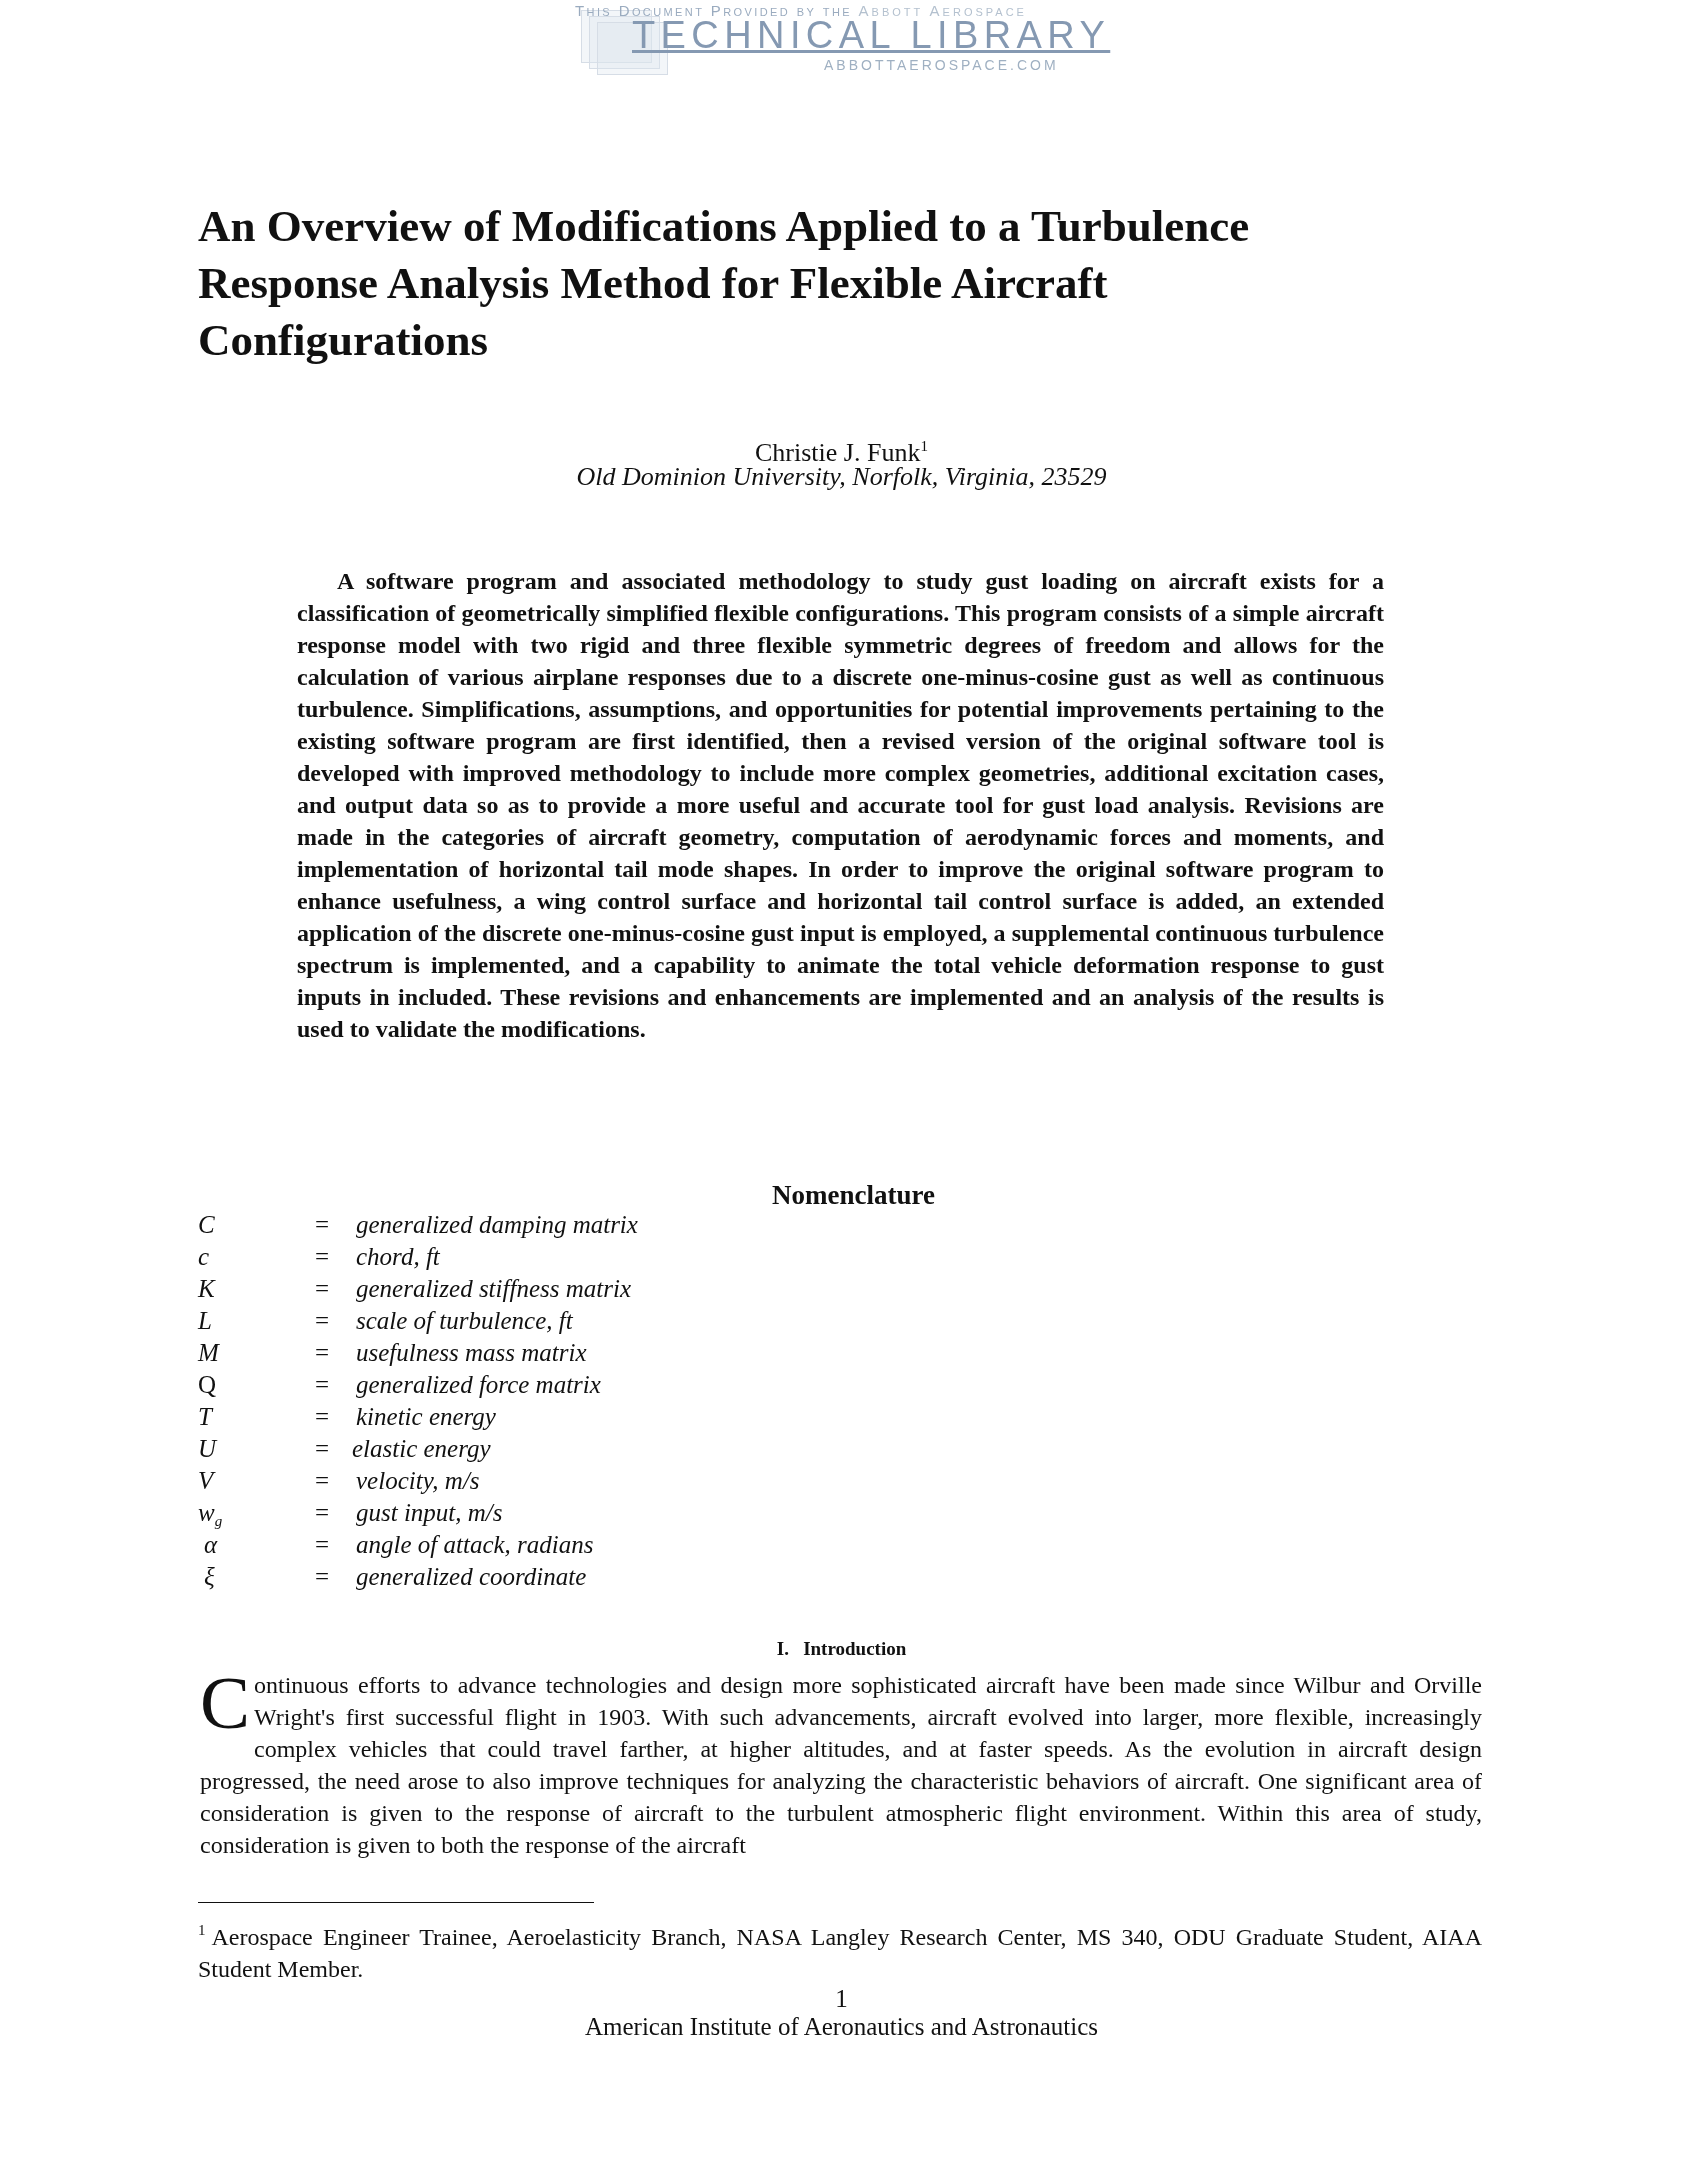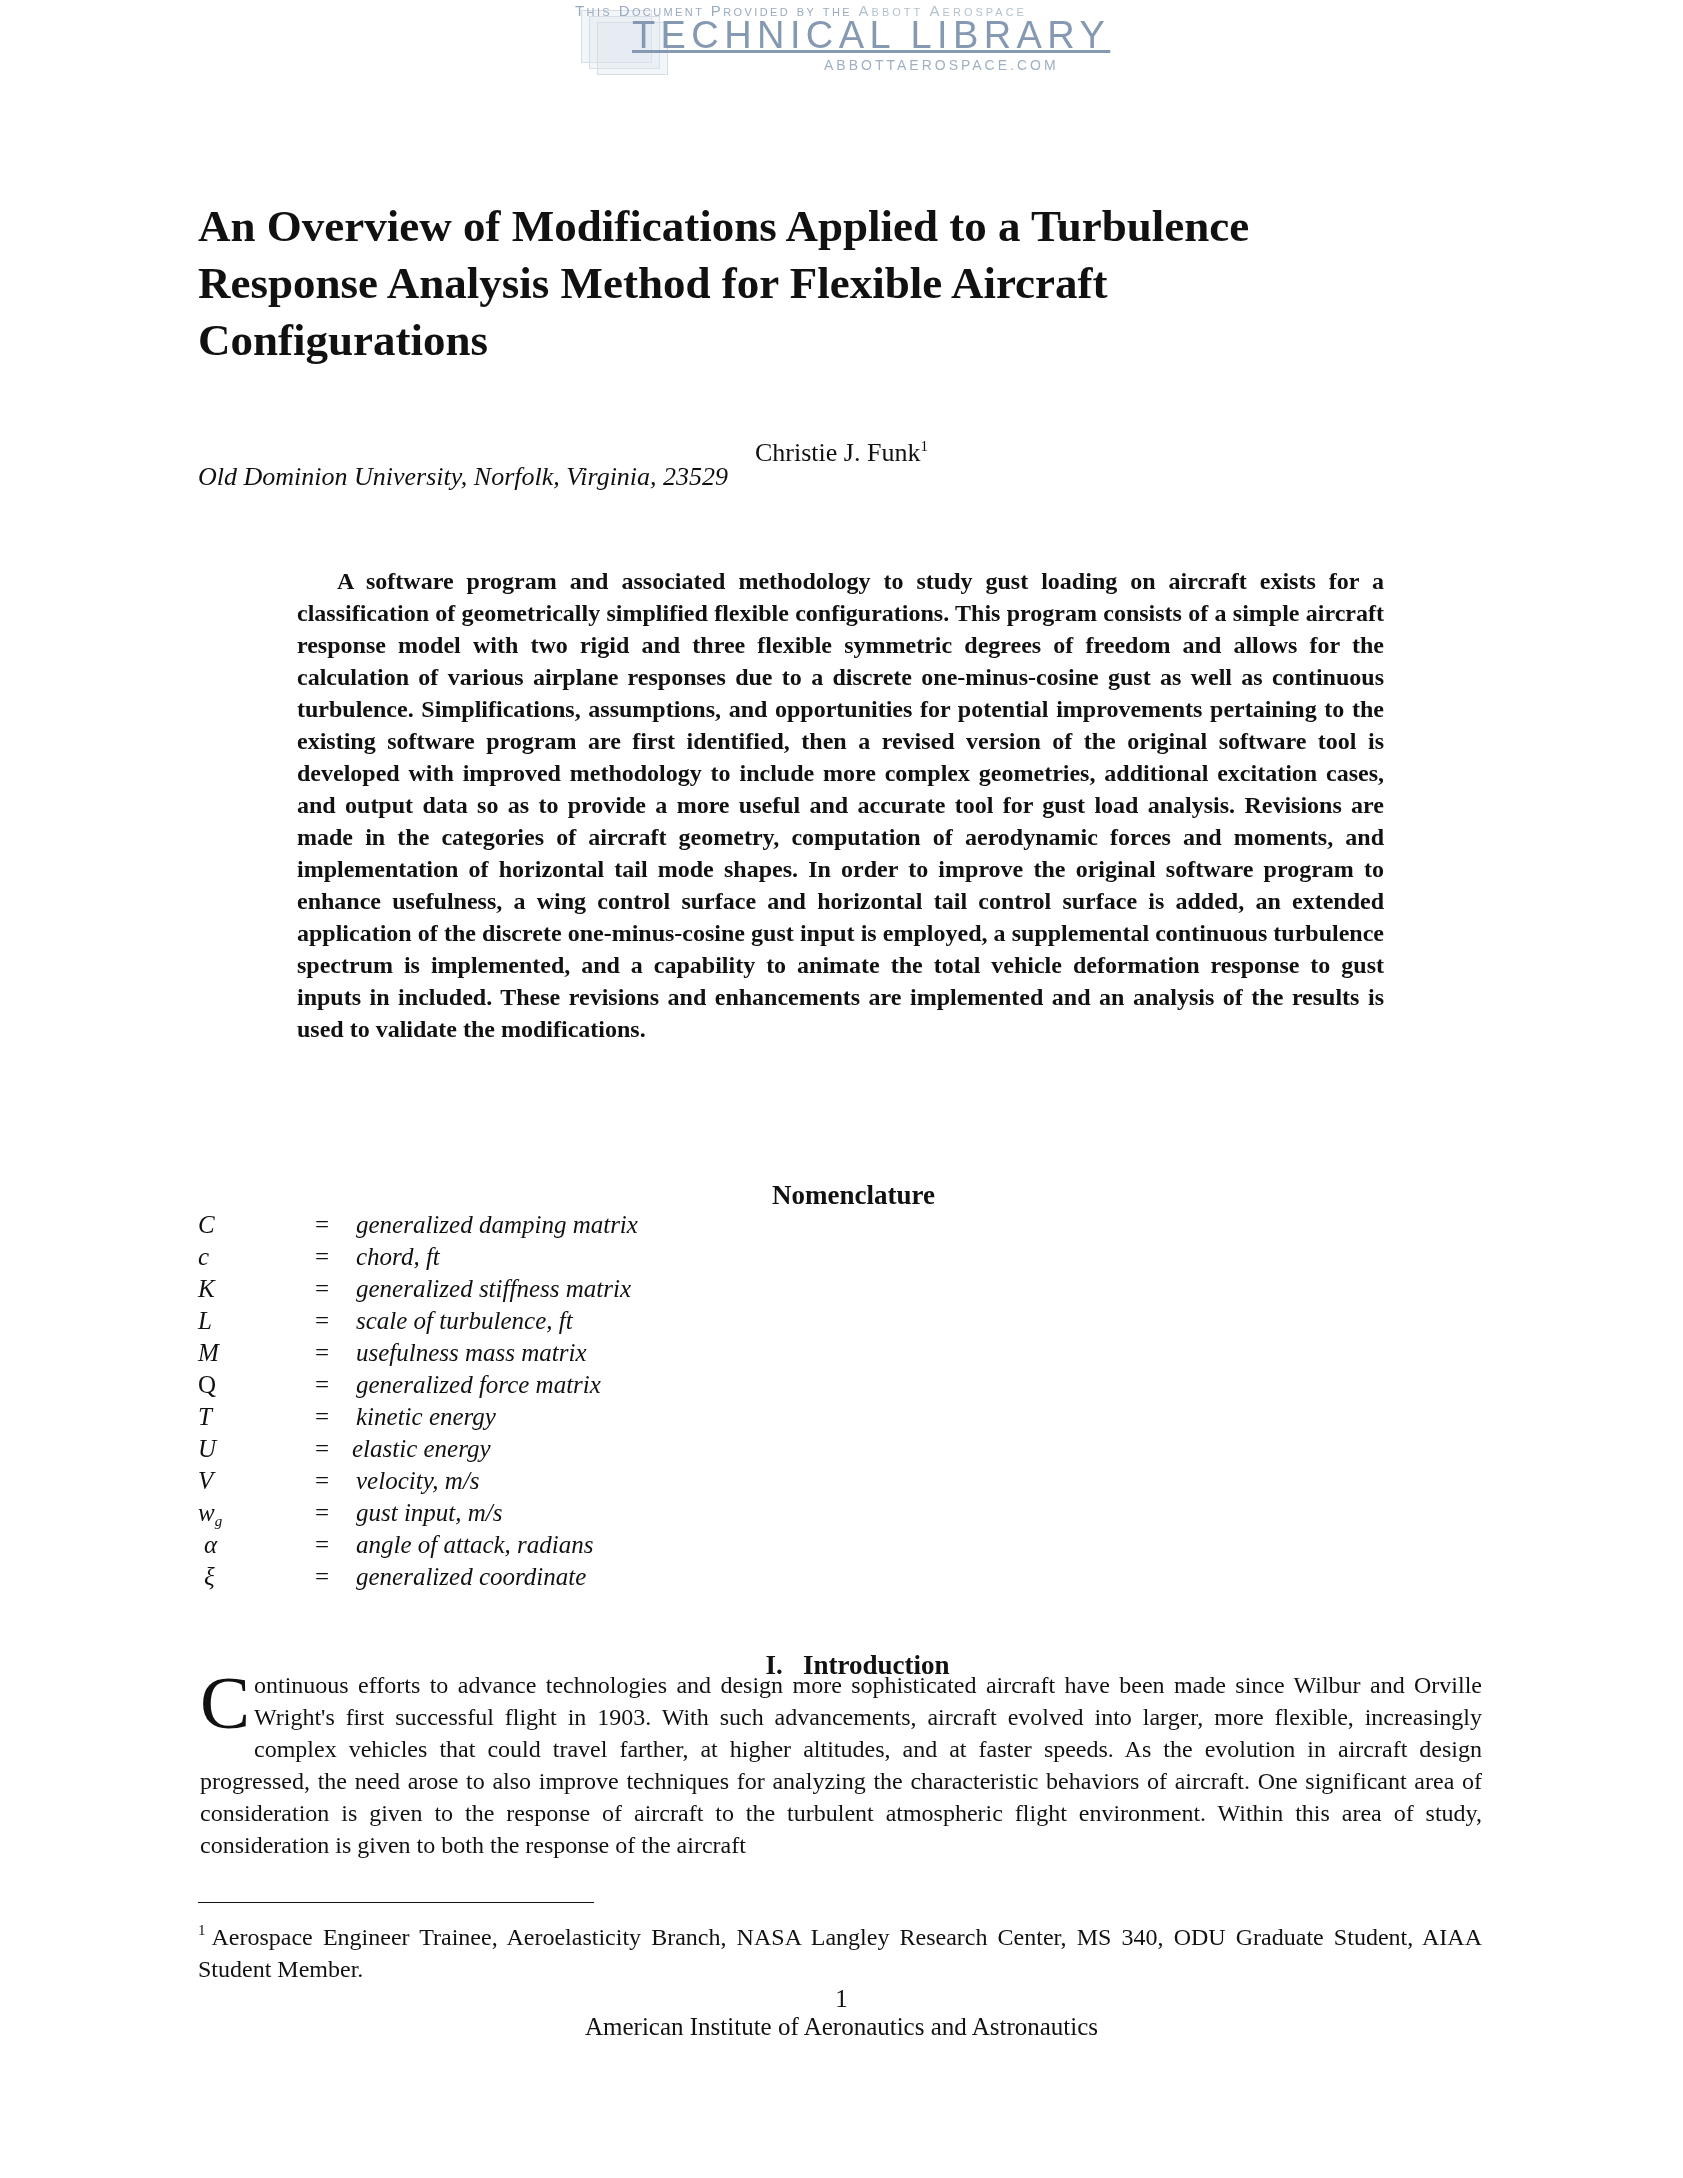--- a/index.html
+++ b/index.html
@@ -19,42 +19,42 @@
                font-size: 38px; letter-spacing: 5.4px; color: #8599b2; white-space: nowrap; line-height: 1; text-decoration: underline; }
     .wm-url { position: absolute; left: 255px; top: 57px; font-family: "Liberation Sans", sans-serif;
               font-size: 14px; letter-spacing: 3px; color: #9fb0c2; white-space: nowrap; }
 
     
     .title { position: absolute; left: 198px; width: 1287px; top: 198px; 
              font-weight: bold; font-size: 45px; line-height: 57px; margin: 0; }
     .author { position: absolute; left: 198px; width: 1287px; top: 432px; text-align: center;
               font-size: 26px; line-height: 28px; }
     .author sup { font-size: 15px; vertical-align: 10px; }
-    .affil { position: absolute; left: 198px; width: 1287px; top: 463px; 
+    .affil { position: absolute; left: 198px; width: 1287px; top: 463px; text-align: center;
              font-size: 26px; font-style: italic; line-height: 28px; }
 
     
     .abstract { position: absolute; left: 297px; width: 1087px; top: 565px; font-weight: bold;
                 font-size: 24px; line-height: 32px; text-align: justify; text-indent: 40px; margin: 0; }
 
     
     .nom-heading { position: absolute; left: 594px; width: 495px; top: 1168px; text-align: center;
                    font-weight: bold; font-size: 27px; line-height: 30px; margin: 12px; }
     .nom-list { position: absolute; left: 198px; top: 1209px; margin: 0; padding: 0; list-style: none; }
     .nom-row { height: 32px; position: relative; width: 693px; font-size: 25px; line-height: 32px; }
     .nom-sym { position: absolute; left: 0; font-style: italic; }
     .nom-sym.upright { font-style: normal; }
     .nom-sym.greek { left: 6px; }
     .nom-sym sub { font-size: 15px; vertical-align: -5px; }
     .nom-eq { position: absolute; left: 117px; }
     .nom-desc { position: absolute; left: 158px; white-space: nowrap; font-style: italic; }
 
     
     .sec-heading { position: absolute; left: 594px; width: 495px; top: 1634px; text-align: center;
-                   font-weight: bold; font-size: 27px; line-height: 30px; margin: 16px; }
+                   font-weight: bold; font-size: 19px; line-height: 30px; margin: 0; }
     .intro { position: absolute; left: 200px; width: 1282px; top: 1669px; font-size: 24px;
              line-height: 32px; text-align: justify; margin: 0; }
     .dropcap { float: left; font-size: 75px; line-height: 59px; margin: 4px 4px 0 0; height: 61px; }
 
     
     .fn-rule { position: absolute; left: 198px; top: 1902px; width: 396px; height: 0; border-top: 1.5px solid #111; }
     .footnote { position: absolute; left: 198px; width: 1284px; top: 1914px; font-size: 24px;
                 line-height: 32px; text-align: justify; margin: 0; }
     .footnote sup { font-size: 15px; vertical-align: 10px; margin-right: 6px; }
 

